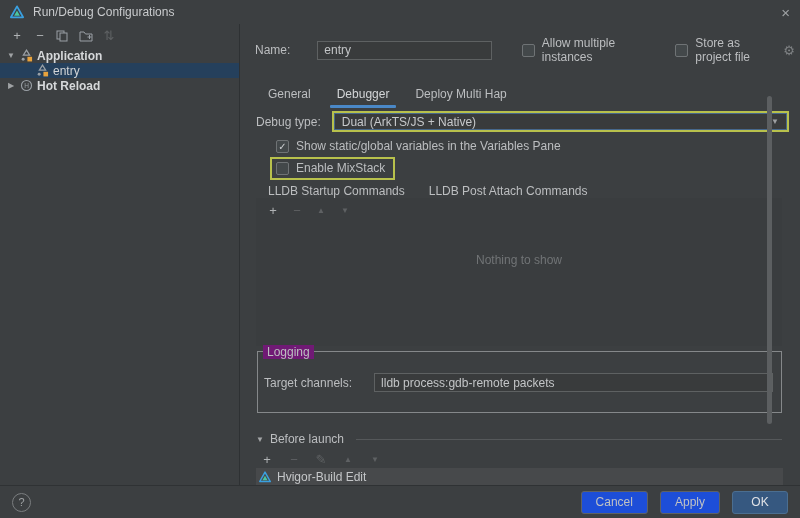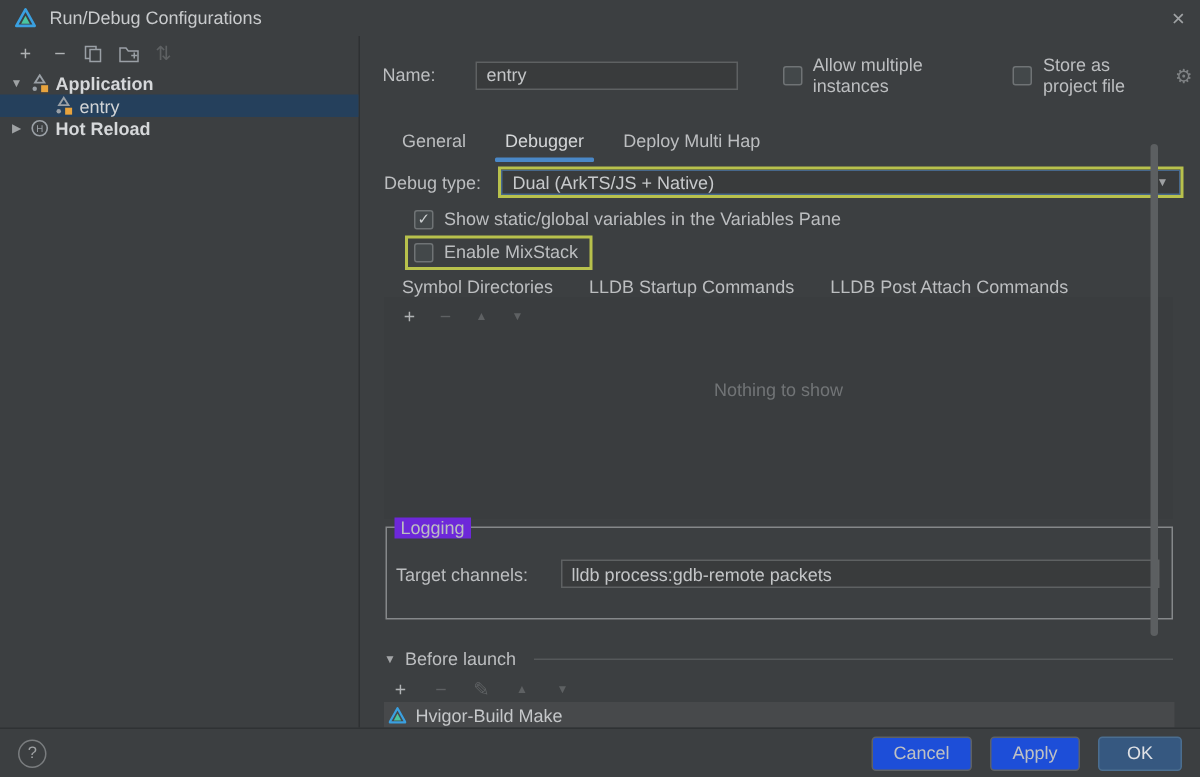--- a/index.html
+++ b/index.html
@@ -78,21 +78,21 @@
   .lldb-tab.active::after { content:""; position:absolute; left:2px; right:2px; bottom:-1px;
     height:3px; background:#4a88c7; border-radius:1px; }
 
   .list-area { position:absolute; left:15px; top:174px; width:526px; height:148px; background:#3a3d3f; }
   .list-toolbar { display:flex; align-items:center; gap:10px; padding:6px 4px 4px 10px; }
   .empty-text { position:absolute; left:0; right:0; top:55px; text-align:center; color:#717476; }
 
   
   .logging { position:absolute; left:16px; top:327px; width:525px; height:62px;
     border:1px solid #85888a; }
-  .logging .legend { position:absolute; top:-7px; left:5px; background:#6d28d9; padding:0 4px; color:#bcbec0; }
+  .logging .legend { position:absolute; top:-7px; left:5px; background:#701a75; padding:0 4px; color:#bcbec0; }
   .logging-row { position:absolute; left:6px; right:8px; top:21px; display:flex; align-items:center; }
   .target-input { flex:1; margin-left:22px; }
 
   .vscroll { position:absolute; left:526px; top:72px; width:5px; height:328px;
     background:#5c5f61; border-radius:3px; }
 
   
   .bl-header { position:absolute; left:15px; top:408px; width:526px; display:flex; align-items:center; gap:6px; }
   .bl-header .arrow { font-size:8px; color:#a3a5a7; }
   .bl-header .rule { flex:1; height:1px; background:#55585a; margin-left:6px; }
@@ -214,21 +214,20 @@
     <span class="cb">✓</span>
     <span>Show static/global variables in the Variables Pane</span>
   </div>
 
   <div class="mixstack-box cb-row">
     <span class="cb"></span>
     <span>Enable MixStack</span>
   </div>
 
   <div class="lldb-tabs">
-    <span class="lldb-tab active">Symbol Directories</span>
     <span class="lldb-tab">LLDB Startup Commands</span>
     <span class="lldb-tab">LLDB Post Attach Commands</span>
   </div>
 
   <div class="list-area">
     <div class="list-toolbar">
       <span class="tb-ico">+</span>
       <span class="tb-ico dim">−</span>
       <span class="tb-ico dim" style="font-size:8px;">▲</span>
       <span class="tb-ico dim" style="font-size:8px;">▼</span>
@@ -260,21 +259,21 @@
     <span class="tb-ico dim" style="font-size:8px;">▼</span>
   </div>
 
   <div class="bl-item">
     <span>
       <svg width="12" height="12" viewBox="0 0 16 16">
         <path d="M8 1.5 L15 14 H1 Z" fill="none" stroke="#3aa0e0" stroke-width="2" stroke-linejoin="round"></path>
         <path d="M8 6.2 L11.3 12.4 H4.7 Z" fill="#49c6a2"></path>
       </svg>
     </span>
-    <span>Hvigor-Build Make</span>
+    <span>Hvigor-Build Edit</span>
   </div>
 </div>
 
 <div class="footer">
   <span class="help-btn">?</span>
   <span class="spacer"></span>
   <button class="btn">Cancel</button>
   <button class="btn">Apply</button>
   <button class="btn primary">OK</button>
 </div>

